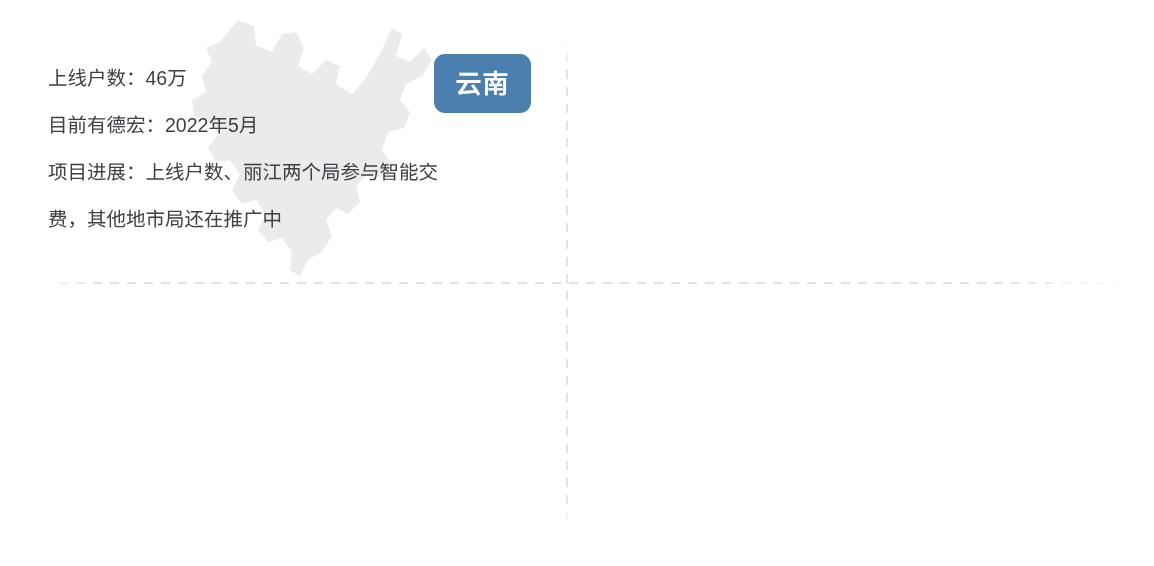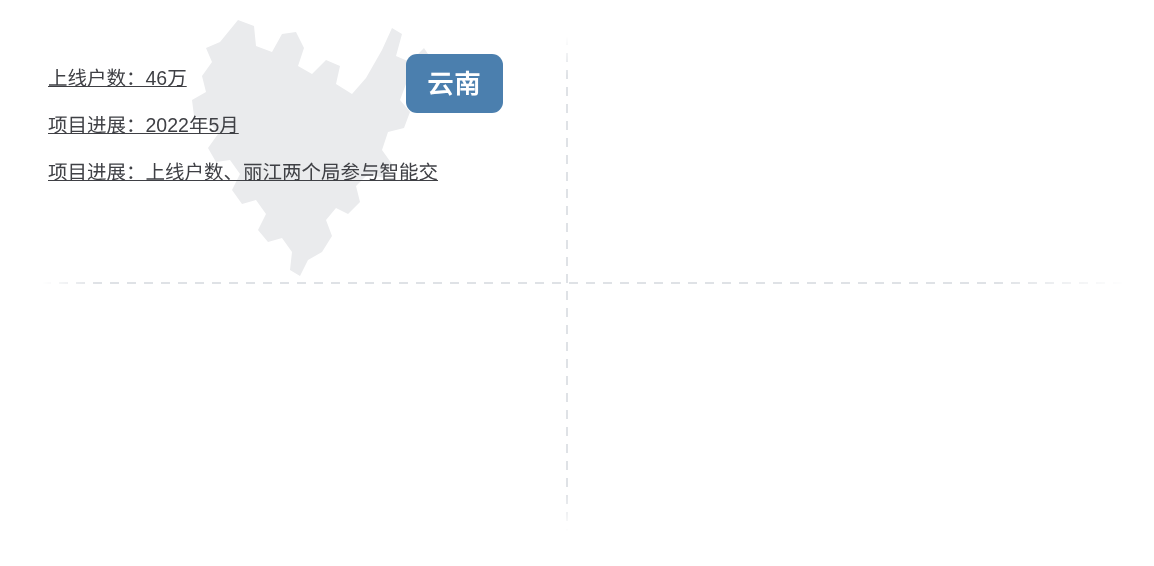--- a/index.html
+++ b/index.html
@@ -103,21 +103,21 @@
     color: #3f4045;
     font-size: 19.5px;
     line-height: 47px;
     white-space: nowrap;
   }
   .info .line { display: block; }
 
   #info-yunnan   { left: 48px;  top: 55px;  }
 
   
-  #badge-yunnan   { left: 406px;  top: 54px;  }
+  #badge-yunnan   { left: 434px;  top: 54px;  }
 
   
   #map-yunnan   { left: 186px; top: 8px;   }
 </style>
 </head>
 <body>
 
 <div id="canvas">
 
   <div class="divider-h"></div>
@@ -130,24 +130,25 @@
                  L126 66 L140 52 L154 58 L150 76 L166 86 L180 70 L196 42 L206 20
                  L216 26 L210 48 L224 54 L238 40 L246 52 L236 68 L220 76 L214 92
                  L224 104 L218 120 L202 124 L196 142 L206 156 L198 170 L182 166
                  L170 178 L174 194 L162 206 L150 200 L140 212 L146 228 L136 244
                  L122 252 L114 268 L104 262 L106 244 L96 230 L82 234 L72 222
                  L80 206 L70 192 L56 196 L46 182 L54 166 L44 152 L30 154 L22 140
                  L32 126 L22 112 L8 108 L6 92 L20 84 L16 68 L26 54 L20 40 Z" fill="#eaebed"></path>
       </svg>
     </div>
     <div class="badge" id="badge-yunnan" style="background:#4b7fae">云南</div>
-    <div class="info" id="info-yunnan" style="color: rgb(63, 64, 69); text-decoration: underline;">
+    <div class="info" id="info-yunnan" style="color: rgb(63, 64, 69);">
       <span class="line">上线户数：46万</span>
-      <span class="line">项目进展：2022年5月</span>
+      <span class="line">目前有德宏：2022年5月</span>
       <span class="line">项目进展：上线户数、丽江两个局参与智能交</span>
+      <span class="line">费，其他地市局还在推广中</span>
     </div>
   </div>
 
   <div class="cell" id="cell-guizhou">
     
     
     
   </div>
 
   <div class="cell" id="cell-hainan">

